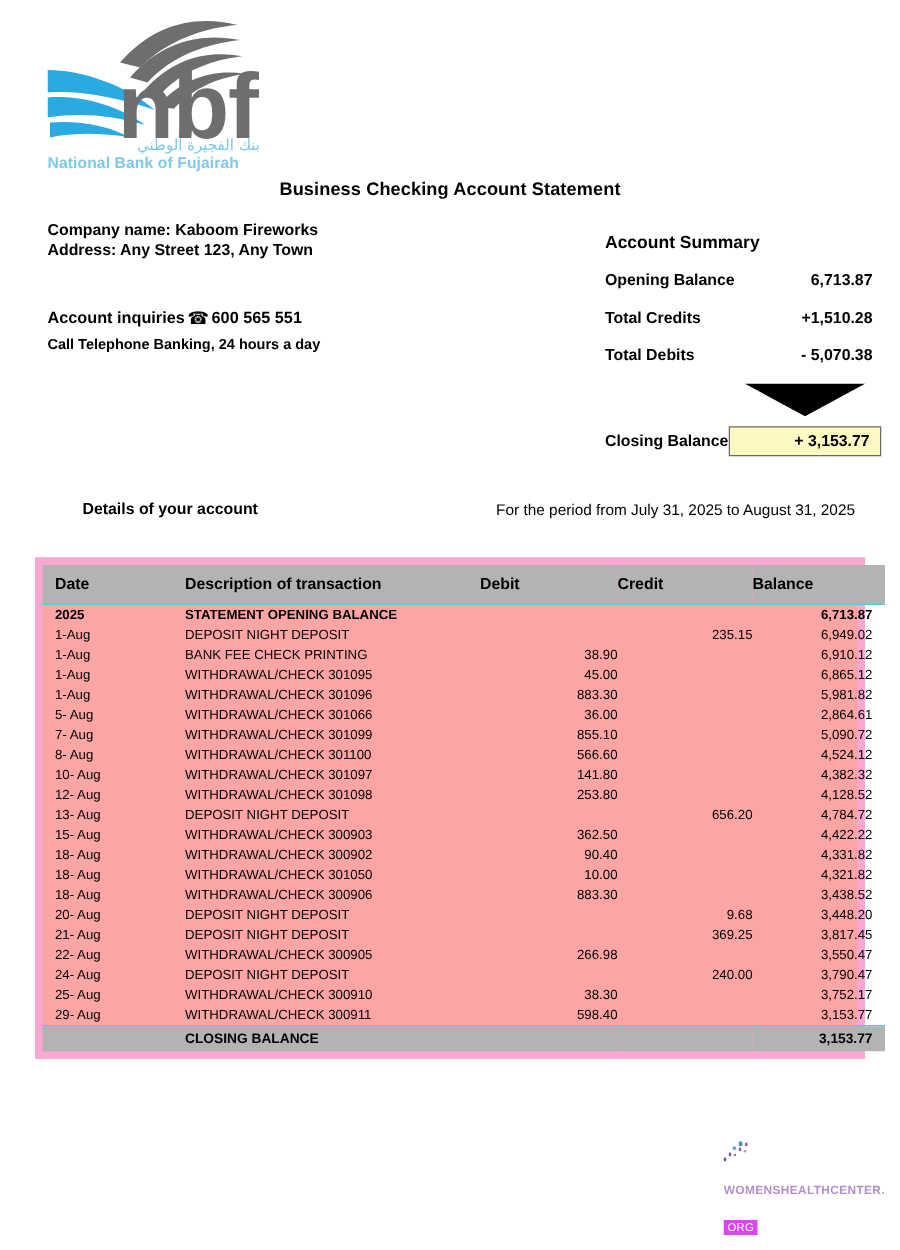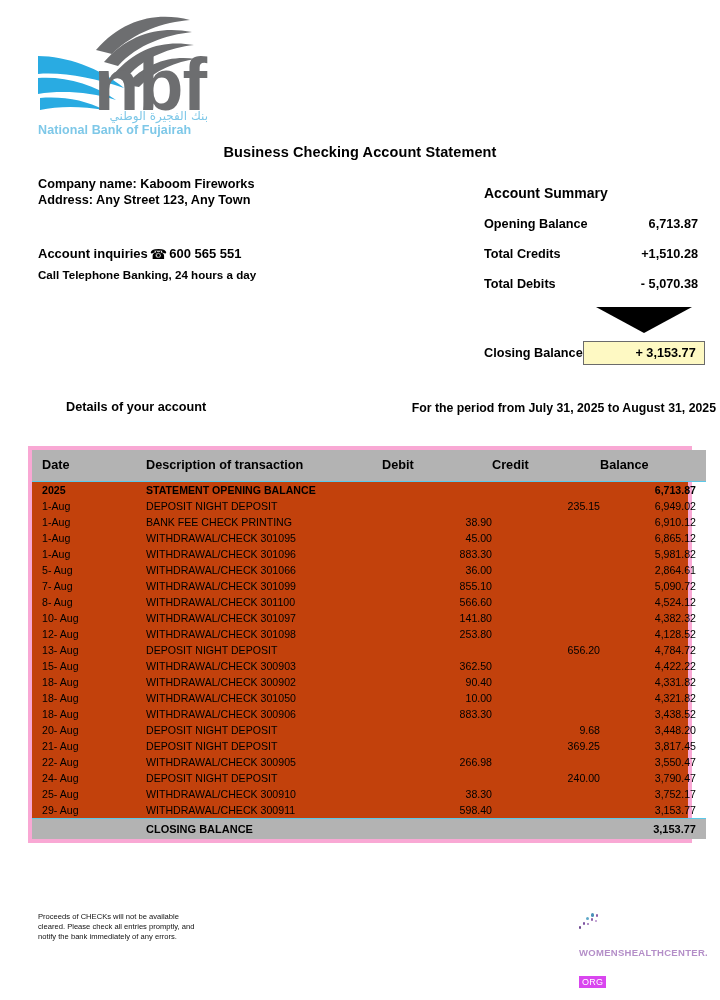--- a/index.html
+++ b/index.html
@@ -164,34 +164,33 @@
   .details-label {
     position: absolute;
     left: 38px;
     top: 400px;
     font-size: 12.7px;
     font-weight: bold;
     margin-left: 28px;
   }
   .period-label {
     position: absolute;
-    right: 4px;
+    right: 36px;
     top: 401px;
     font-size: 12.3px;
-    font-weight: bold;
   }
 
   
   .table-wrap {
     position: absolute;
     left: 28px;
     top: 446px;
     width: 664px;
-    border: 4px solid #f9a8d4;
-    background: #c2410c;
+    border: 6px solid #f9a8d4;
+    background: #fca5a5;
     box-sizing: border-box;
   }
   table.txn {
     width: 100%;
     border-collapse: collapse;
     table-layout: fixed;
   }
   table.txn th {
     background: #b3b3b3;
     font-size: 12.7px;
@@ -507,25 +506,20 @@
             <td class="col-date"></td>
             <td class="col-desc">CLOSING BALANCE</td>
             <td class="col-debit"></td>
             <td class="col-credit"></td>
             <td class="col-balance">3,153.77</td>
           </tr>
         </tbody>
     </table>
   </div>
 
-  <div class="footnote">
-      <div>Proceeds of CHECKs will not be available</div>
-      <div>cleared. Please check all entries promptly, and</div>
-      <div>notify the bank immediately of any errors.</div>
-    </div>
 
   <div class="watermark">
     <div class="wm-dots">
       <i style="left:0px;  top:15px; width:2.5px; height:2.5px; background:#6f4a90;"></i>
       <i style="left:4px;  top:11px; width:2.5px; height:2.5px; background:#7d52a0;"></i>
       <i style="left:8px;  top:12px; width:2px;   height:2px;   background:#9a6fb5;"></i>
       <i style="left:7px;  top:6px;  width:3px;   height:3px;   background:#5fa9c9;"></i>
       <i style="left:12px; top:7px;  width:2.5px; height:2.5px; background:#8e5fa8;"></i>
       <i style="left:12px; top:2px;  width:3.5px; height:3.5px; background:#4a90b8;"></i>
       <i style="left:17px; top:3px;  width:2.5px; height:2.5px; background:#8e5fa8;"></i>

